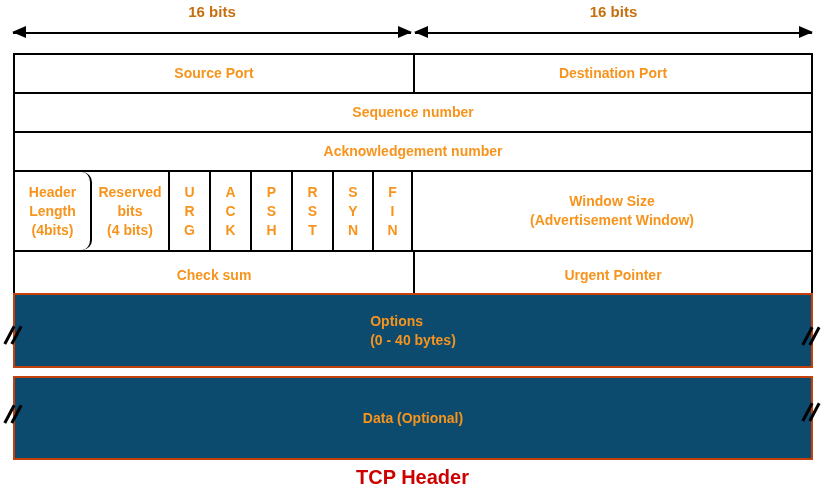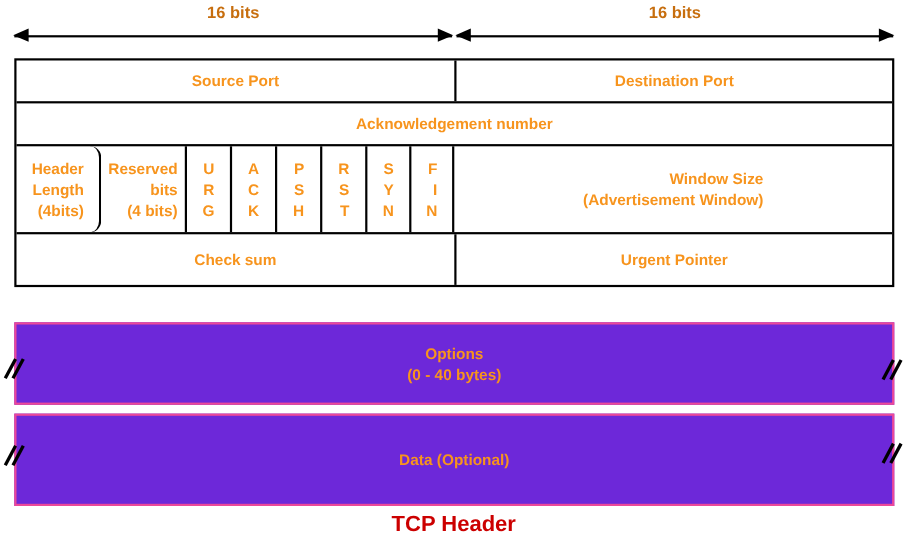--- a/index.html
+++ b/index.html
@@ -16,39 +16,39 @@
   .arrow.right { left:415px; width:397px; }
   .arrow::before { content:""; position:absolute; left:-1px; top:-8px;
     border-top:6px solid transparent; border-bottom:6px solid transparent; border-right:14px solid #000; }
   .arrow::after  { content:""; position:absolute; right:-1px; top:-8px;
     border-top:6px solid transparent; border-bottom:6px solid transparent; border-left:14px solid #000; }
 
   
   .tbl { position:absolute; left:13px; top:53px; width:800px; border:2px solid #000; background:#fff; }
   .tr  { display:flex; }
   .tr.b { border-bottom:2px solid #000; }
-  .td  { display:flex; align-items:center; justify-content:center; text-align:right;
+  .td  { display:flex; align-items:center; justify-content:center; text-align:center;
          font-weight:bold; font-size:14px; line-height:19px; color:#F7941D; white-space:pre-line; }
   .td.r { border-right:2px solid #000; }
   .r1 .td { height:37px; }
   .r2 .td { height:37px; }
   .r3 .td { height:37px; }
   .r4 .td { height:78px; }
   .r5 .td { height:46px; }
   .w-half  { width:400px; }
   .w-rest  { flex:1; }
   .w-hlen  { width:77px;border-radius:10px; }
   .w-resv  { width:78px; }
   .w-flag  { width:41px; }
   .w-flag5 { width:40px; }
   .w-flag6 { width:39px; }
 
   
-  .bigbox { position:absolute; left:13px; width:800px; border:2px solid #ec4899; background:#6d28d9;
-            display:flex; align-items:center; justify-content:center; text-align:center;
+  .bigbox { position:absolute; left:13px; width:800px; border:2px solid #c2410c; background:#0c4a6e;
+            display:flex; align-items:center; justify-content:center; 
             font-weight:bold; font-size:14px; line-height:19px; color:#F7941D; white-space:pre-line; }
   .optbox  { top:293px; height:75px; }
   .databox { top:366px; height:84px; z-index:1;margin-top:10px; }
 
   
   .brk { position:absolute; width:22px; height:24px; z-index:2; }
   .brk i { position:absolute; top:2px; width:2.5px; height:20px; background:#000; transform:rotate(28deg); }
   .brk i:first-child { left:5px; }
   .brk i:last-child  { left:12px; }
   .brk.opt-l  { left:3px;   top:323px; }
@@ -67,20 +67,23 @@
 
   <div class="ruler-label left">16 bits</div>
   <div class="ruler-label right">16 bits</div>
   <div class="arrow left"></div>
   <div class="arrow right"></div>
 
   <div class="tbl">
     <div class="tr r1 b">
       <div class="td r w-half">Source Port</div>
       <div class="td w-rest">Destination Port</div>
+    </div>
+    <div class="tr r2 b">
+      <div class="td w-rest">Sequence number</div>
     </div>
     <div class="tr r3 b">
       <div class="td w-rest">Acknowledgement number</div>
     </div>
     <div class="tr r4 b">
       <div class="td r w-hlen">Header
 Length
 (4bits)</div>
       <div class="td r w-resv">Reserved
 bits

